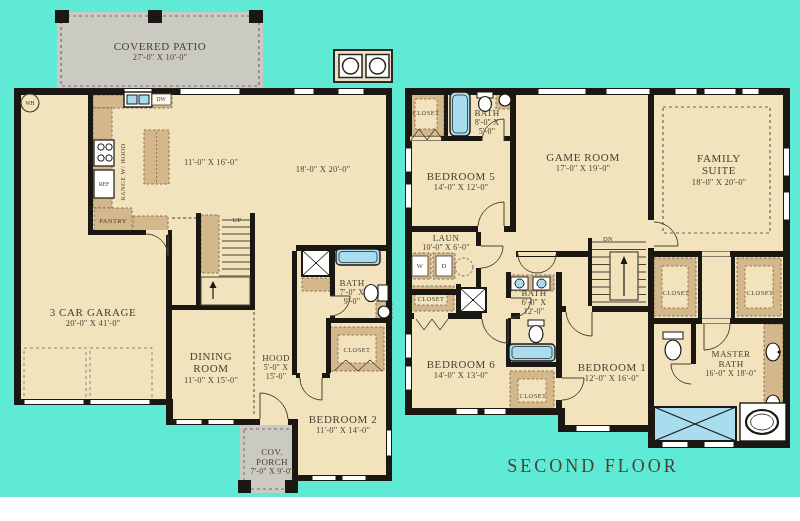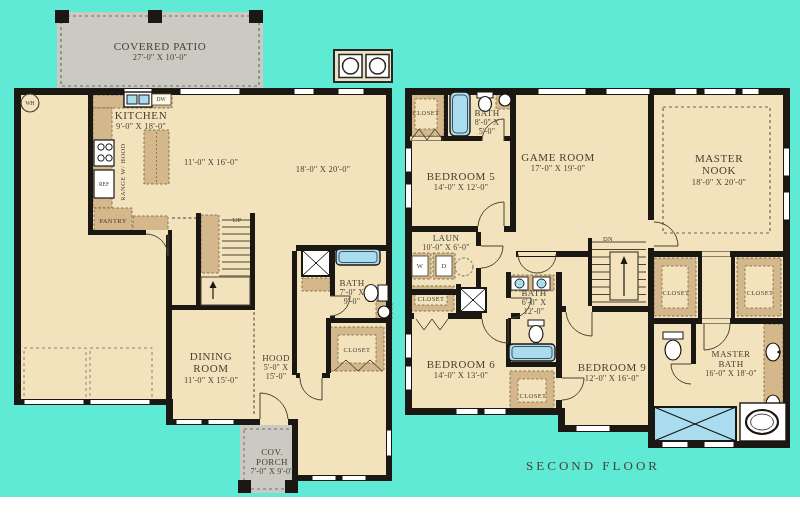--- a/index.html
+++ b/index.html
@@ -7,21 +7,21 @@
         font-family:"Liberation Serif","DejaVu Serif",serif;}
   #plan svg{position:absolute;left:0;top:0;}
   .lbl{position:absolute;transform:translate(-50%,-50%);text-align:center;
        color:#4a4334;line-height:1.12;pointer-events:none;}
   .rn{display:block;font-size:11px;letter-spacing:.6px;}
   .rd{display:block;font-size:8.5px;letter-spacing:.2px;margin-top:1px;}
   .md .rn{font-size:9px;letter-spacing:.4px;}
   .md .rd{font-size:8px;}
   .sm{font-size:6.5px;letter-spacing:.4px;}
   .xs{font-size:5.5px;letter-spacing:0;}
-  .tt{font-size:13px;letter-spacing:3px;}
+  .tt{font-size:18px;letter-spacing:3px;}
   .rot{transform:translate(-50%,-50%) rotate(-90deg);}
 </style>
 </head>
 <body>
 
 <div id="plan">
 
 <svg width="800" height="521" viewBox="0 0 800 521">
 
   <g>
@@ -352,45 +352,49 @@
       <path d="M704,324 L704,350 M704,350 A26,26 0 0 0 730,324"></path>
       <path d="M691,364 L671,364 M671,364 A20,20 0 0 0 691,384"></path>
     </g>
   </g>
 </svg>
 
 <div class="lbl" style="left:160px;top:51px;width:150px">
   <span class="rn">COVERED PATIO</span>
   <span class="rd">27'-0" X 10'-0"</span>
 </div>
-<div class="lbl" style="left:141px;top:120px;width:90px">
-  <span class="rn">KITCHEN</span>
-  <span class="rd">9'-0" X 18'-0"</span>
-</div>
 <div class="lbl" style="left:211px;top:162px;width:92px">
   <span class="rd">11'-0" X 16'-0"</span>
 </div>
 <div class="lbl" style="left:323px;top:169px;width:80px">
   <span class="rd">18'-0" X 20'-0"</span>
+</div>
+<div class="lbl" style="left:93px;top:317px;width:130px">
+  <span class="rn">3 CAR GARAGE</span>
+  <span class="rd">20'-0" X 41'-0"</span>
 </div>
 <div class="lbl" style="left:211px;top:368px;width:70px">
   <span class="rn">DINING ROOM</span>
   <span class="rd">11'-0" X 15'-0"</span>
 </div>
 <div class="lbl md" style="left:276px;top:367px;width:42px">
   <span class="rn">HOOD</span>
   <span class="rd">5'-0" X 15'-0"</span>
 </div>
 <div class="lbl md" style="left:352px;top:292px;width:38px">
   <span class="rn">BATH</span>
   <span class="rd">7'-0" X 9'-0"</span>
 </div>
 <div class="lbl sm" style="left:357px;top:350px;width:60px">
   <span>CLOSET</span>
 </div>
+<div class="lbl" style="left:343px;top:424px;width:110px">
+  <span class="rn">BEDROOM 2</span>
+  <span class="rd">11'-0" X 14'-0"</span>
+</div>
 <div class="lbl md" style="left:272px;top:462px;width:44px">
   <span class="rn">COV. PORCH</span>
   <span class="rd">7'-0" X 9'-0"</span>
 </div>
 <div class="lbl xs" style="left:30px;top:103px">
   <span>WH</span>
 </div>
 <div class="lbl xs" style="left:161px;top:99px">
   <span>DW</span>
 </div>
@@ -411,26 +415,26 @@
   <span>CLOSET</span>
 </div>
 <div class="lbl md" style="left:487px;top:122px;width:36px">
   <span class="rn">BATH</span>
   <span class="rd">8'-0" X 5'-0"</span>
 </div>
 <div class="lbl" style="left:461px;top:181px;width:110px">
   <span class="rn">BEDROOM 5</span>
   <span class="rd">14'-0" X 12'-0"</span>
 </div>
-<div class="lbl" style="left:558px;top:162px;width:130px">
+<div class="lbl" style="left:583px;top:162px;width:130px">
   <span class="rn">GAME ROOM</span>
   <span class="rd">17'-0" X 19'-0"</span>
 </div>
 <div class="lbl" style="left:719px;top:170px;width:80px">
-  <span class="rn">MASTER NOOK</span>
+  <span class="rn">FAMILY SUITE</span>
   <span class="rd">18'-0" X 20'-0"</span>
 </div>
 <div class="lbl md" style="left:446px;top:243px;width:84px">
   <span class="rn">LAUN</span>
   <span class="rd">10'-0" X 6'-0"</span>
 </div>
 <div class="lbl sm" style="left:420px;top:266px">
   <span>W</span>
 </div>
 <div class="lbl sm" style="left:444px;top:266px">
@@ -447,21 +451,21 @@
   <span class="rd">6'-0" X 12'-0"</span>
 </div>
 <div class="lbl" style="left:461px;top:369px;width:110px">
   <span class="rn">BEDROOM 6</span>
   <span class="rd">14'-0" X 13'-0"</span>
 </div>
 <div class="lbl sm" style="left:533px;top:396px;width:44px">
   <span>CLOSET</span>
 </div>
 <div class="lbl" style="left:612px;top:372px;width:110px">
-  <span class="rn">BEDROOM 9</span>
+  <span class="rn">BEDROOM 1</span>
   <span class="rd">12'-0" X 16'-0"</span>
 </div>
 <div class="lbl sm" style="left:676px;top:293px;width:40px">
   <span>CLOSET</span>
 </div>
 <div class="lbl sm" style="left:760px;top:293px;width:40px">
   <span>CLOSET</span>
 </div>
 <div class="lbl md" style="left:731px;top:364px;width:62px">
   <span class="rn">MASTER BATH</span>

